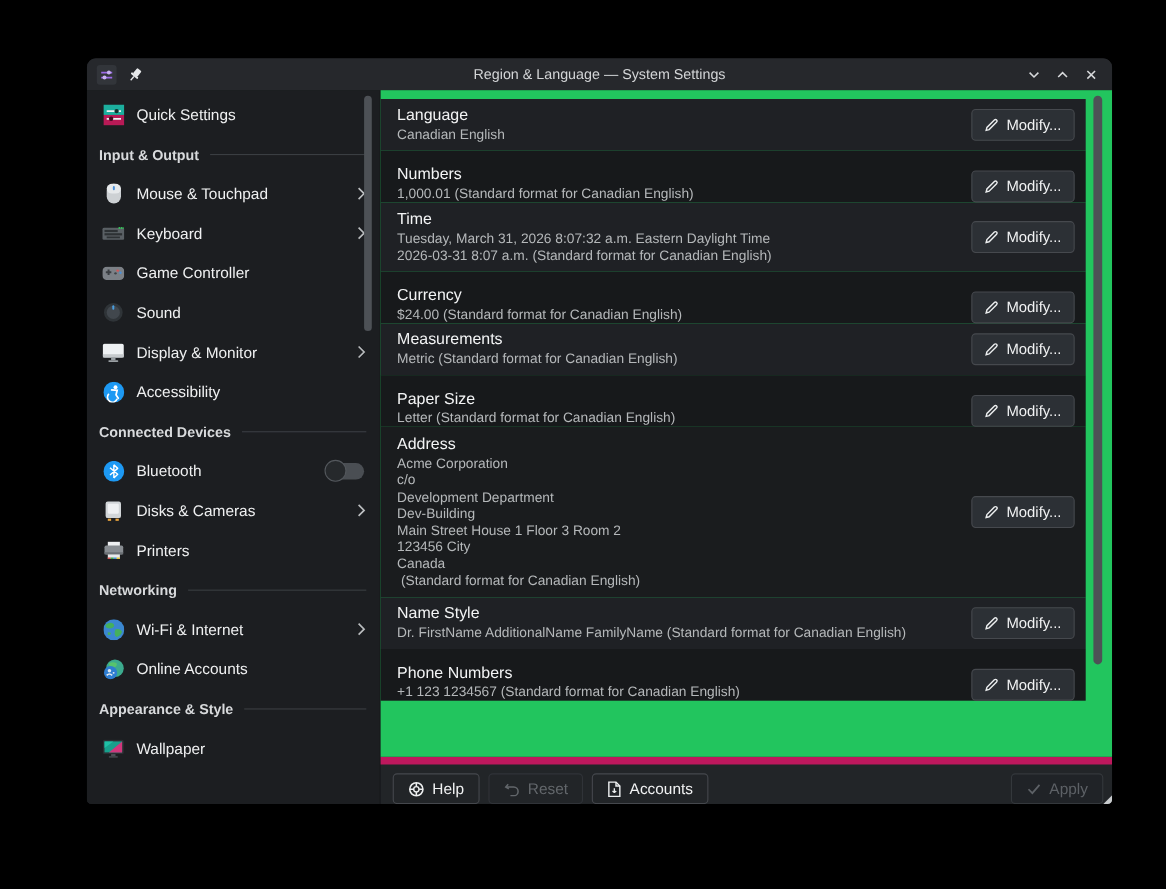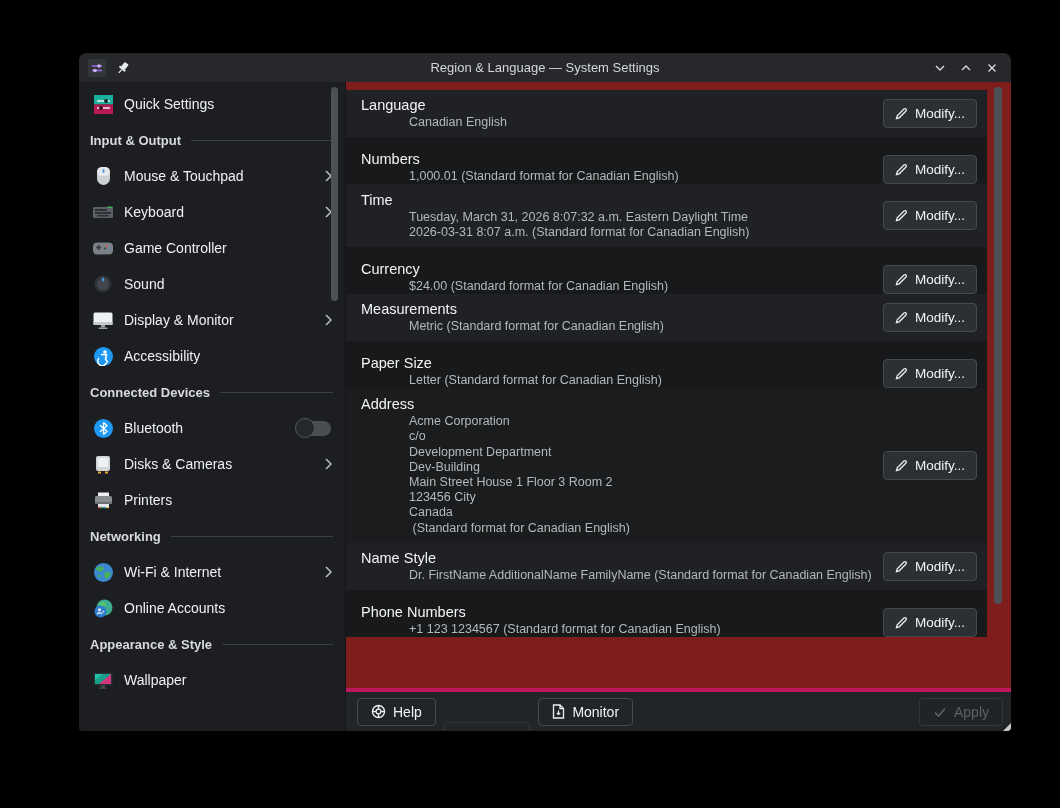--- a/index.html
+++ b/index.html
@@ -54,39 +54,39 @@
   .side-scrollthumb { position:absolute; right:7px; top:5px; width:7px; height:214px;
                       background:#4d5156; border-radius:3.5px; }
 
   .toggle { margin-left:auto; margin-right:14px; width:34px; height:15px; background:#4a4e53;
             border-radius:8px; position:relative; cursor:pointer; }
   .toggle .knob { position:absolute; left:-2px; top:-3px; width:20px; height:20px;
                   background:#26292c; border:1px solid #53575c; border-radius:50%; }
 
   
   .main { flex:1; display:flex; flex-direction:column; min-width:0; }
-  .rows-area { flex:1; background:#7f1d1d; position:relative; padding:8px 24px 0 0; }
+  .rows-area { flex:1; background:#22c55e; position:relative; padding:8px 24px 0 0; }
   .row { display:flex; align-items:center; padding-left:15px; }
   .shade-light { background:#1f2125; }
   .shade-dark  { background:#17191b;align-items:flex-end; }
   .shade-mid   { background:#1a1c1e; }
   .h47 { height:47px; } .h63 { height:63px; } .h155 { height:155px;justify-content:center; }
   .row-text { flex:1; min-width:0; }
   .row-title { color:#f3f4f5; font-size:14.5px; line-height:19px; }
-  .row-sub { color:#b5b8ba; font-size:12.5px; line-height:15.2px; white-space:pre-wrap;margin-left:48px; }
+  .row-sub { color:#b5b8ba; font-size:12.5px; line-height:15.2px; white-space:pre-wrap; }
   .modify-btn { flex:0 0 auto; margin-right:10px; height:29px; padding:0 11px;
                 background:#2c3035; border:1px solid #46494e; border-radius:4px;
                 color:#f1f2f3; font-size:13.5px; font-family:inherit; display:flex;
                 align-items:center; gap:7px; cursor:pointer; }
   .content-scrollthumb { position:absolute; right:9px; top:5px; width:8px; height:517px;
                          background:#4d5156; border-radius:4px; }
 
   
-  .footer { height:43px; background:#222528; border-top:4px solid #be185d; display:flex;
-            align-items:center; padding:0 8px 0 11px; gap:8px; flex:0 0 auto; }
+  .footer { height:43px; background:#222528; border-top:7px solid #be185d; display:flex;
+            align-items:flex-end; padding:0 8px 0 11px; gap:8px; flex:0 0 auto; }
   .f-btn { height:28px; padding:0 13px; border-radius:4px; background:transparent;
            border:1px solid #45484d; color:#f1f2f3; font-size:14px; font-family:inherit;
            display:flex; align-items:center; gap:7px; cursor:pointer; }
   .f-btn.disabled { border-color:#303338; color:#63676b; cursor:default;margin-top:48px; }
   .f-btn.apply { margin-left:auto; background:#202327; border-color:#34383c; color:#5d6166; }
 
   .resize-grip { position:absolute; right:0; bottom:0; width:0; height:0;
                  border-left:8px solid transparent; border-bottom:8px solid #c9ccce; }
 </style>
 </head>
@@ -495,21 +495,21 @@
             <path d="M2.2 5.5 H9 a4 4 0 0 1 0 8 H6" fill="none" stroke="#63676b" stroke-width="1.4"></path>
           </svg>
           <span>Reset</span>
         </button>
         <button class="f-btn">
           <svg width="13" height="15" viewBox="0 0 13 15">
             <path d="M1.5 1 H8 L11.5 4.5 V14 H1.5 Z" fill="none" stroke="#eceeef" stroke-width="1.3"></path>
             <path d="M8 1 V4.5 H11.5" fill="none" stroke="#eceeef" stroke-width="1.3"></path>
             <path d="M6.5 6.5 V10.5 M6.5 10.5 L4.8 9 M6.5 10.5 L8.2 9" fill="none" stroke="#eceeef" stroke-width="1.2"></path>
           </svg>
-          <span>Monitor</span>
+          <span>Accounts</span>
         </button>
         <button class="f-btn apply">
           <svg width="14" height="12" viewBox="0 0 14 12">
             <polyline points="2,6.5 5.5,10 12,2.5" fill="none" stroke="#5d6166" stroke-width="1.6"></polyline>
           </svg>
           <span>Apply</span>
         </button>
       </div>
     </div>
   </div>

